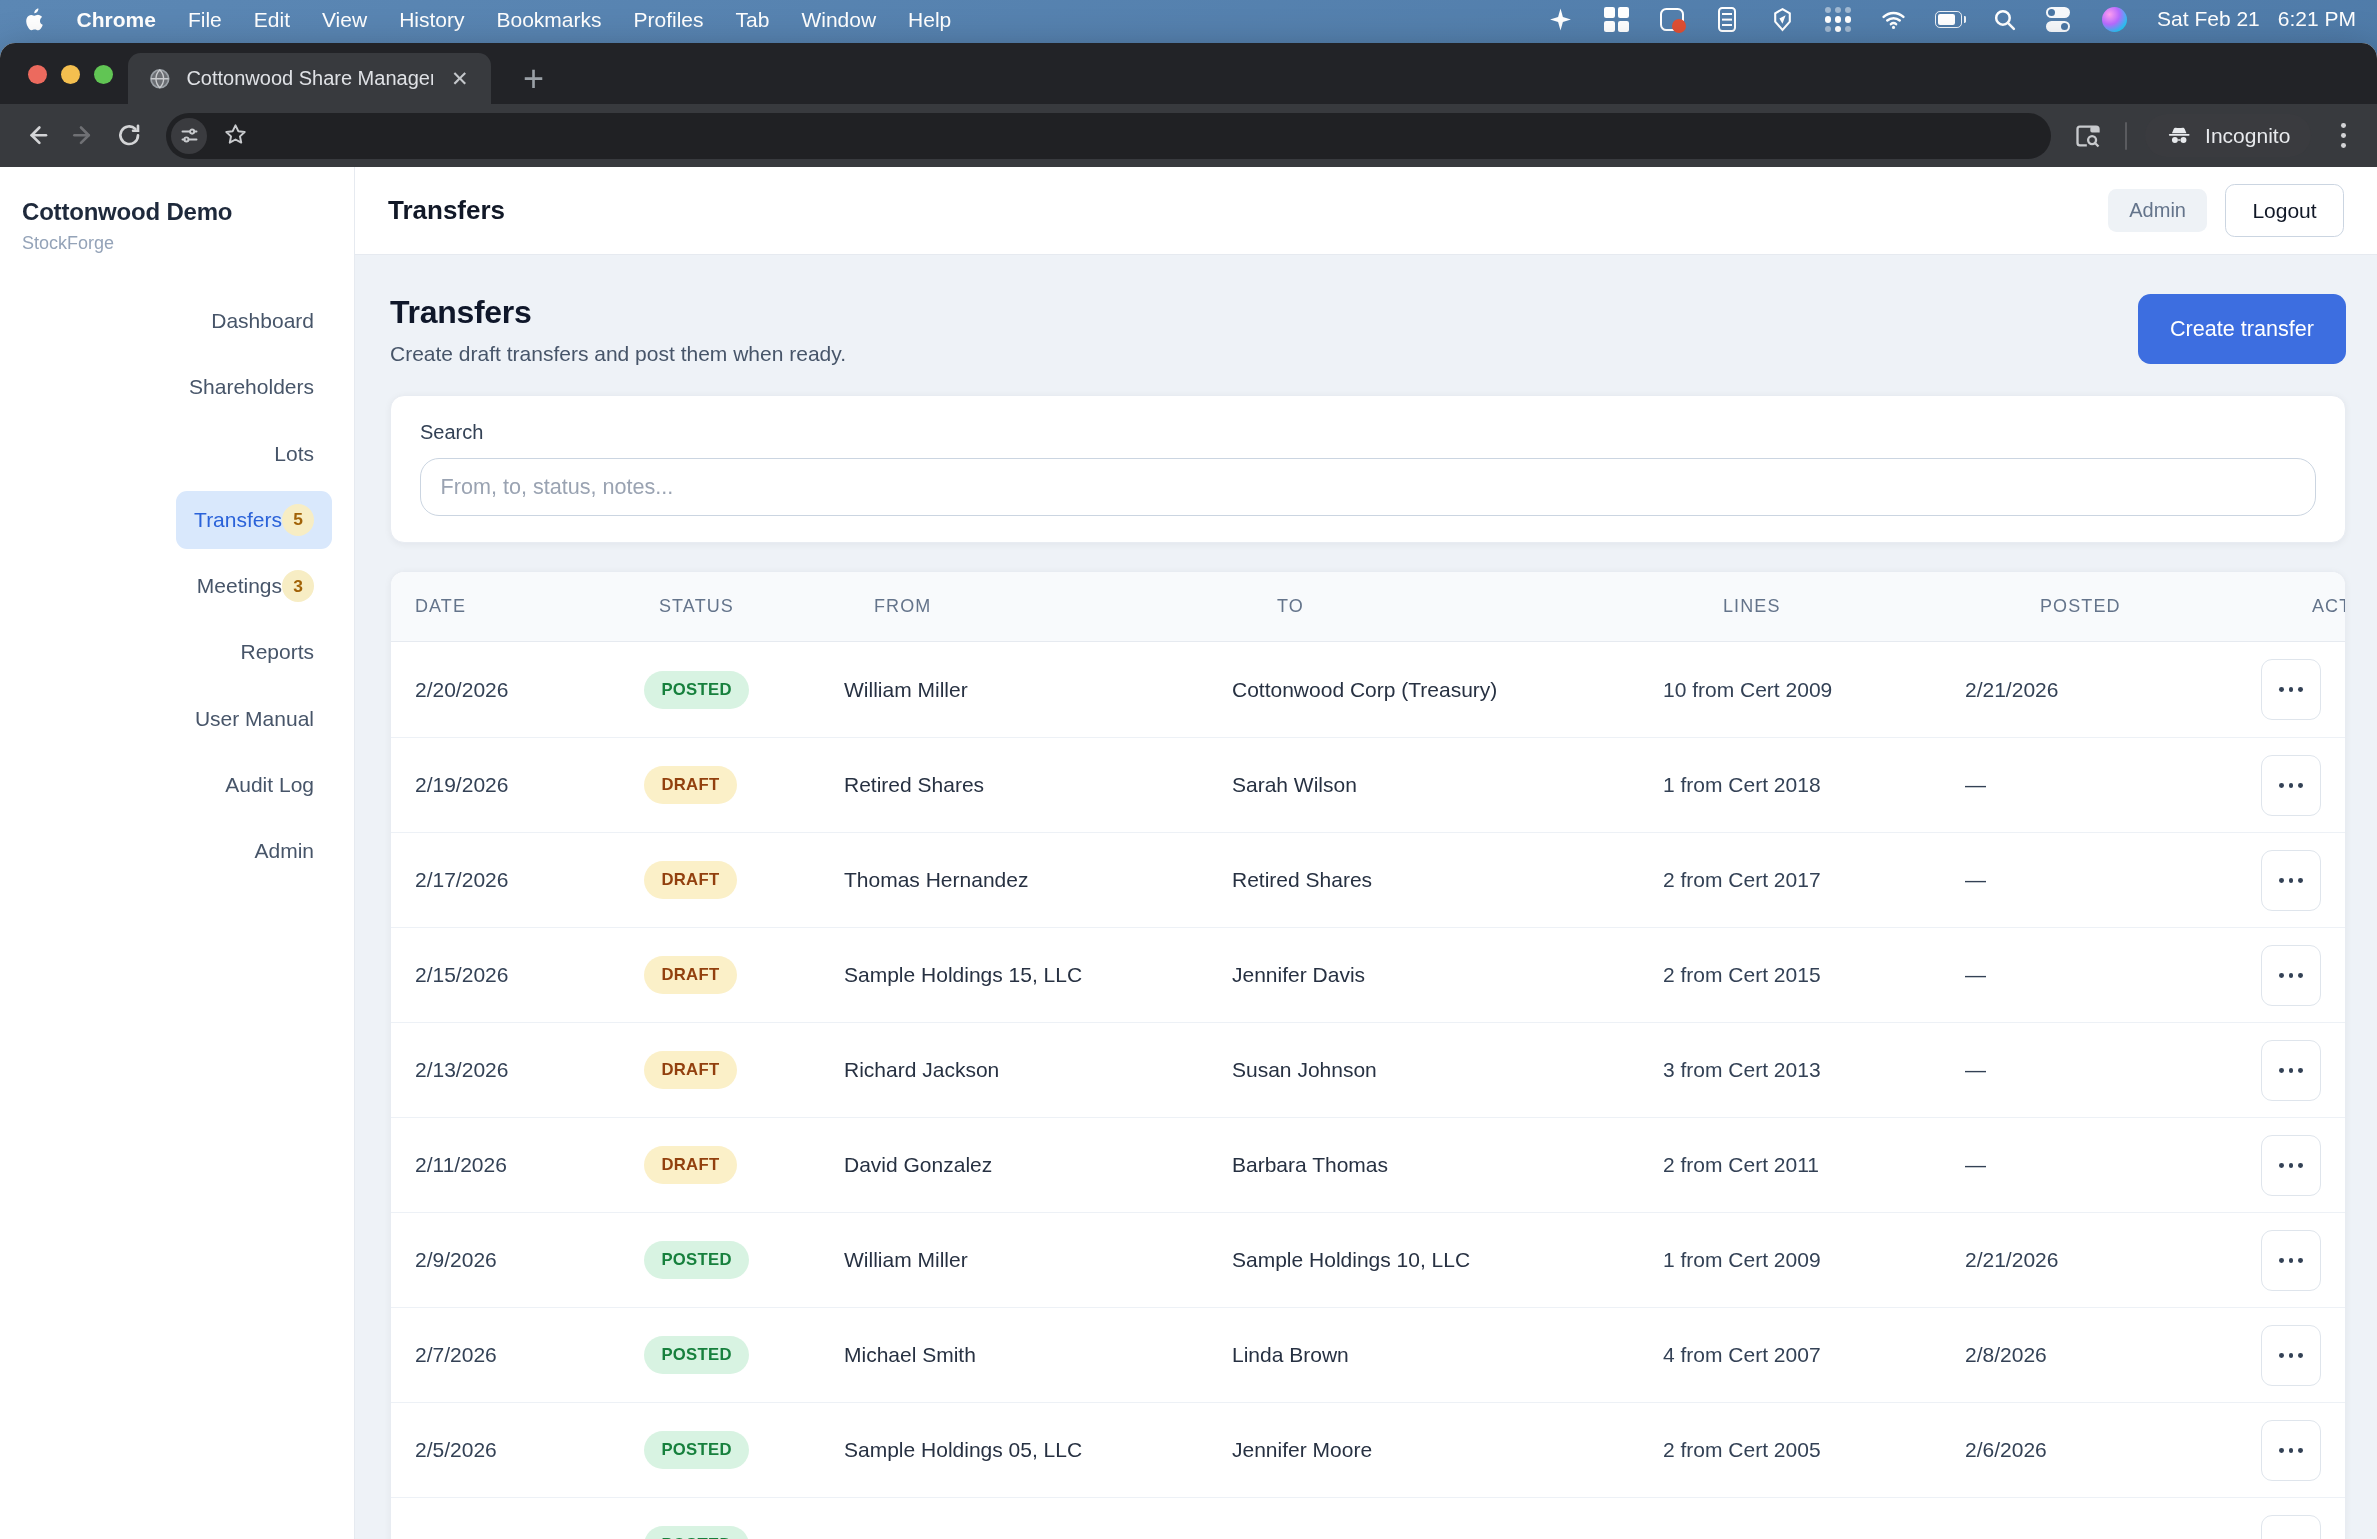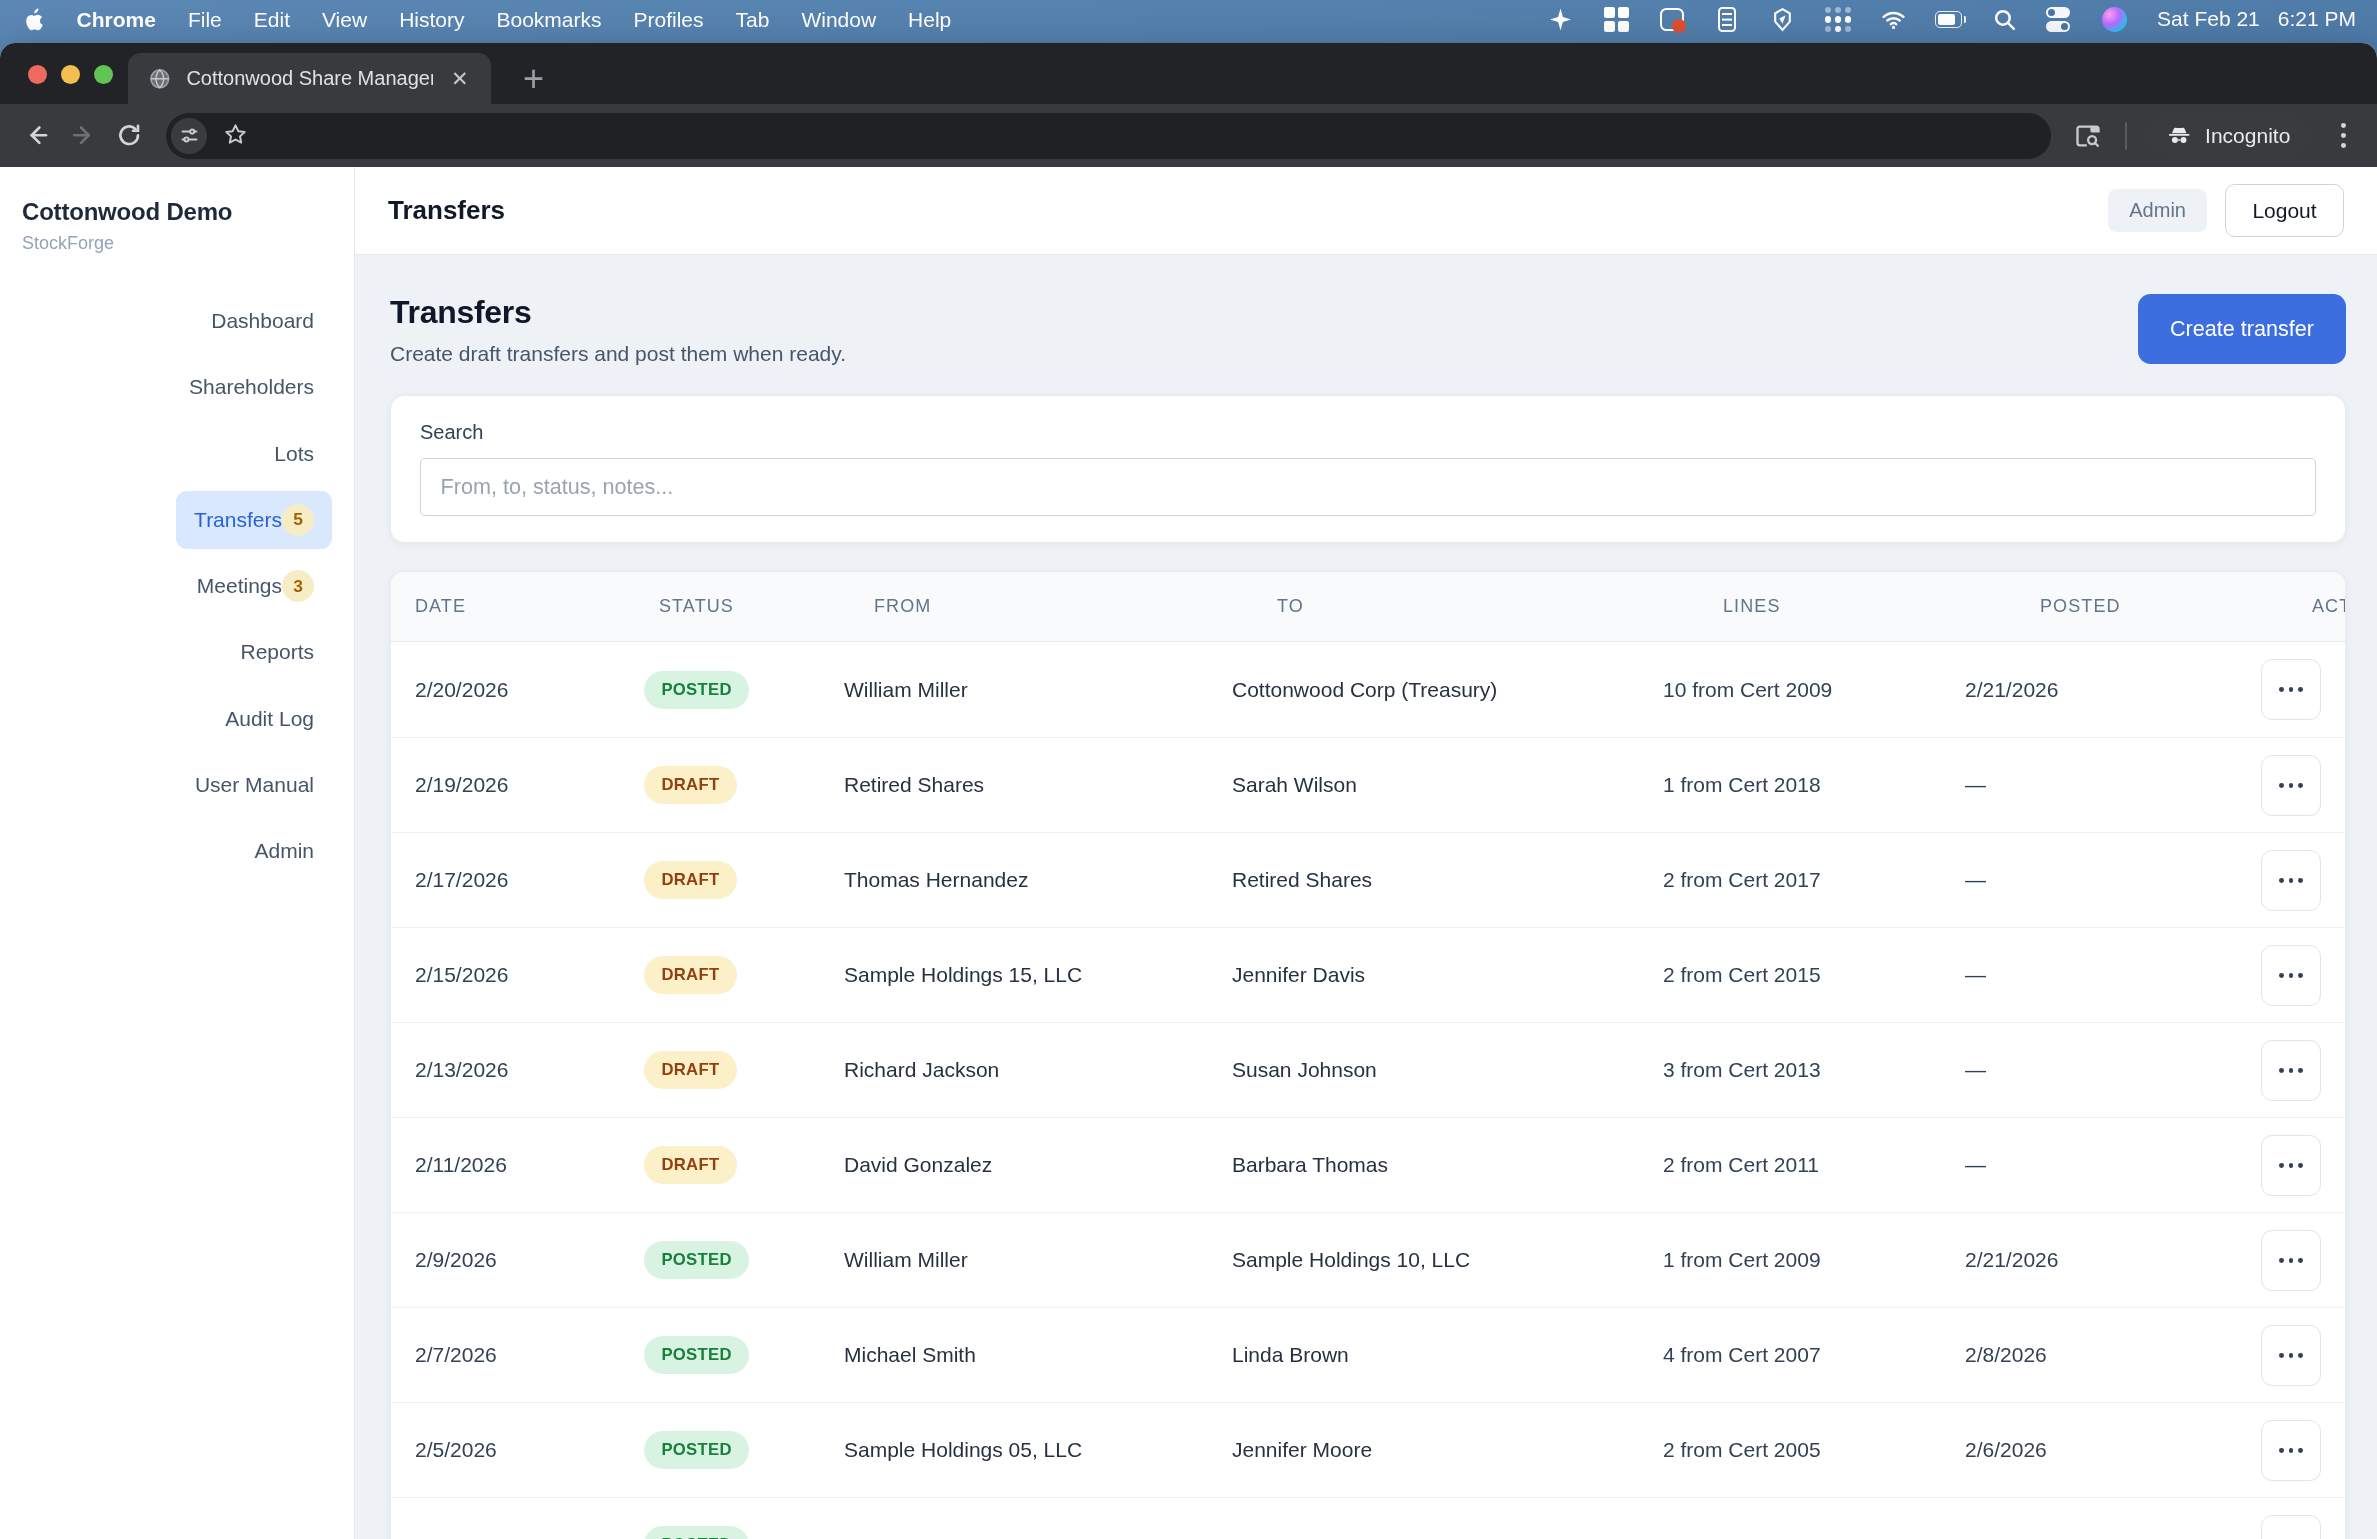--- a/index.html
+++ b/index.html
@@ -84,21 +84,21 @@
 
   .main { flex:1; padding:39px 31px 0 35px; min-height:0; }
   .page-head { display:flex; align-items:flex-start; }
   .page-title { font-size:32px; font-weight:700; color:#0f172a; letter-spacing:-0.3px; }
   .page-sub { margin-top:11px; font-size:21px; color:#475569; }
   .create-btn { margin-left:auto; height:70px; padding:0 32px; background:#3d6ee0; color:#fff; border:none; border-radius:12.5px; font-size:21.6px; font-family:inherit; }
 
   .card { background:#fff; border:0.7px solid #e8ecf2; border-radius:14px; box-shadow:0 1.4px 7px rgba(15,23,42,.05); }
   .search-card { margin-top:29px; padding:25px 29px 26.4px; }
   .search-label { font-size:20px; color:#334155; margin-bottom:14px; }
-  .search-input { width:100%; height:58px; border:1.4px solid #cbd5e1; border-radius:5px; font-size:21.6px; padding:0 19.5px; color:#0f172a; font-family:inherit; background:#fff; }
+  .search-input { width:100%; height:58px; border:1.4px solid #cbd5e1; border-radius:19px; font-size:21.6px; padding:0 19.5px; color:#0f172a; font-family:inherit; background:#fff; }
   .search-input::placeholder { color:#9aa3b2; }
 
   .table-card { margin-top:28px; overflow:hidden; padding:0; }
   .thead, .trow { display:grid; grid-template-columns:229px 200px 388px 431px 302px 257px 1fr; align-items:center; padding:0 24px; }
   .thead { height:70px; background:#f8fafc; border-bottom:1.4px solid #e6eaf0;gap:15px; }
   .hcell { font-size:18px; color:#64748b; letter-spacing:1.1px; font-weight:500; }
   .trow { height:95px; }
   .trow + .trow { border-top:1.4px solid #edf1f6; }
   .cell { font-size:21px; color:#334155; }
   .cell.name { color:#273142; }
@@ -307,24 +307,24 @@
             <span class="nav-badge">5</span>
           </div>
           <div class="nav-item">
             <span class="nav-label">Meetings</span>
             <span class="nav-badge">3</span>
           </div>
           <div class="nav-item">
             <span class="nav-label">Reports</span>
           </div>
           <div class="nav-item">
+            <span class="nav-label">User Manual</span>
+          </div>
+          <div class="nav-item">
             <span class="nav-label">Audit Log</span>
-          </div>
-          <div class="nav-item">
-            <span class="nav-label">User Manual</span>
           </div>
           <div class="nav-item">
             <span class="nav-label">Admin</span>
           </div>
         </div>
     </div>
 
     <div class="content">
       <div class="app-header">
         <span class="app-header-title">Transfers</span>

